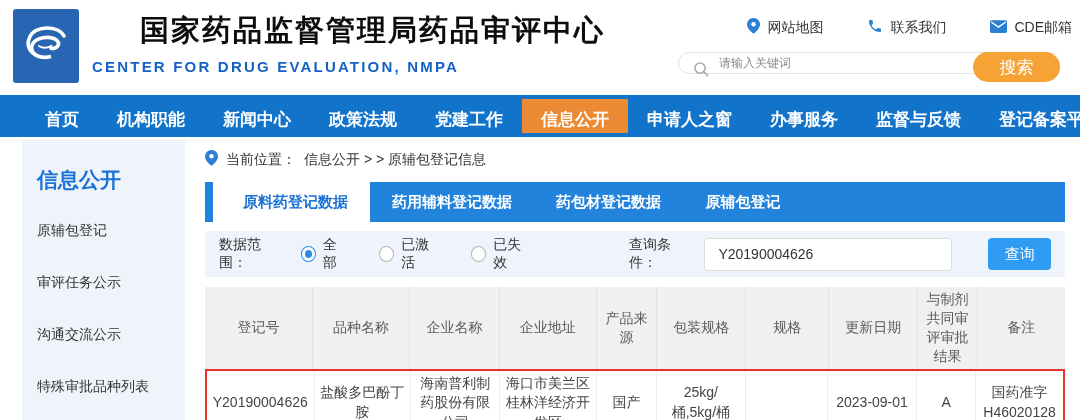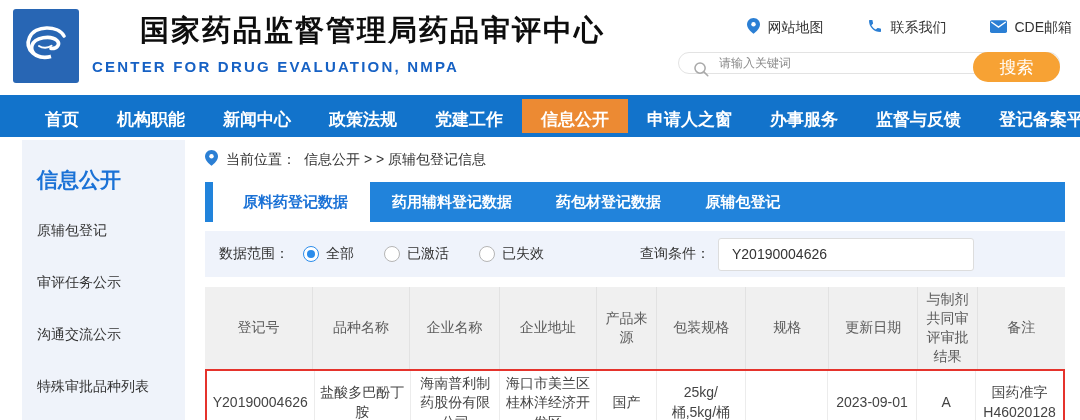--- a/index.html
+++ b/index.html
@@ -189,20 +189,21 @@
           <span class="radio"></span>
           <span>已激活</span>
         </span>
         <span class="radio-opt">
           <span class="radio"></span>
           <span>已失效</span>
         </span>
       </span>
       <span class="query-label">查询条件：</span>
       <input class="query-input" type="text" value="Y20190004626" style="">
+      <button class="query-btn">查询</button>
     </div>
 
     <div class="table-wrap">
       <table>
         <colgroup>
           <col style="width:12.5%">
             <col style="width:11.3%">
             <col style="width:10.4%">
             <col style="width:11.3%">
           <col style="width:7.0%">

